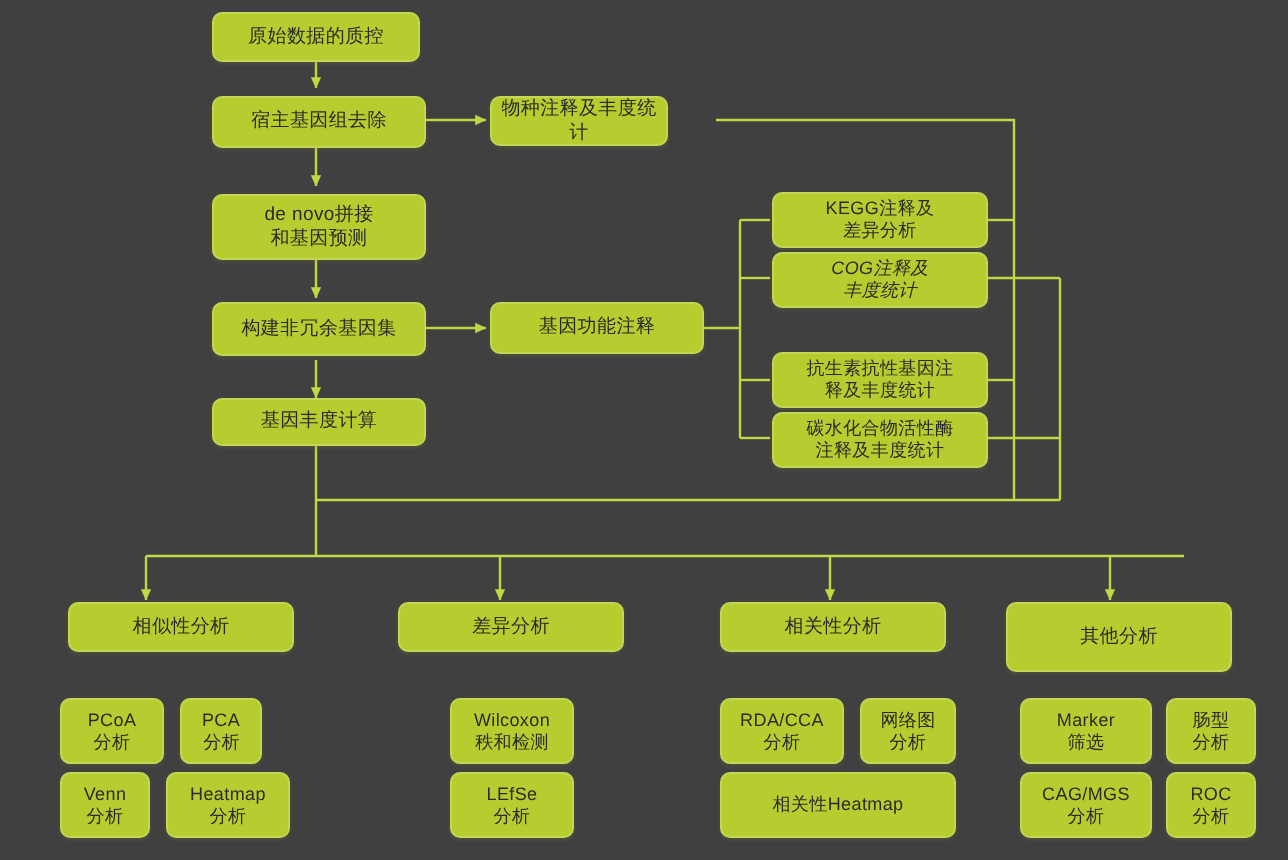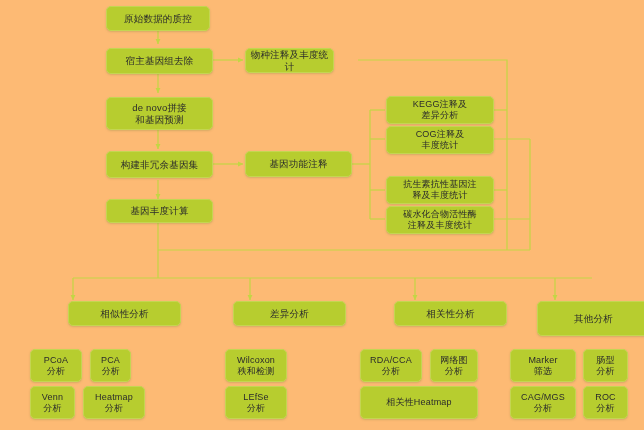--- a/index.html
+++ b/index.html
@@ -4,21 +4,21 @@
 <style>
   html,body{margin:0;padding:0;background:#ffffff;}
   body{
     font-family:"Liberation Sans","DejaVu Sans",sans-serif;
     -webkit-font-smoothing:antialiased;
   }
   #canvas{
     position:relative;
     width:644px;
     height:430px;
-    background:#fdba74;
+    background:#404040;
     overflow:hidden;
   }
   #wires{
     position:absolute;
     left:0;top:0;
     width:644px;height:430px;
     pointer-events:none;
   }
   .node{
     position:absolute;
@@ -32,21 +32,21 @@
     justify-content:center;
     text-align:center;
     line-height:1.18;
     letter-spacing:.2px;
     box-shadow:0 1px 2px rgba(120,130,60,.28);
     padding:1px 2px;
     z-index:2;
   }
   .node span{display:block;white-space:pre-line;}
   .n-main{font-size:9.5px;}
-  .n-head{font-size:9.5px;margin-left:34px;}
+  .n-head{font-size:9.5px;}
   .n-sub{font-size:9px;}
   .n-right{font-size:9px;}
 </style>
 </head>
 <body>
 
 <div id="canvas">
 
   <svg id="wires" viewBox="0 0 644 430" xmlns="http://www.w3.org/2000/svg">
     <defs>
@@ -121,21 +121,21 @@
 
   <div class="node n-main" style="left:245px;top:151px;width:107px;height:26px;">
     <span>基因功能注释</span>
   </div>
 
   <div class="node n-right" style="left:386px;top:96px;width:108px;height:28px;">
     <span>KEGG注释及
 差异分析</span>
   </div>
 
-  <div class="node n-right" style="left:386px;top:126px;width:108px;height:28px;">
+  <div class="node n-right" style="left:386px;top:126px;width:108px;height:28px;font-style:italic;">
     <span>COG注释及
 丰度统计</span>
   </div>
 
   <div class="node n-right" style="left:386px;top:176px;width:108px;height:28px;">
     <span>抗生素抗性基因注
 释及丰度统计</span>
   </div>
 
   <div class="node n-right" style="left:386px;top:206px;width:108px;height:28px;">

